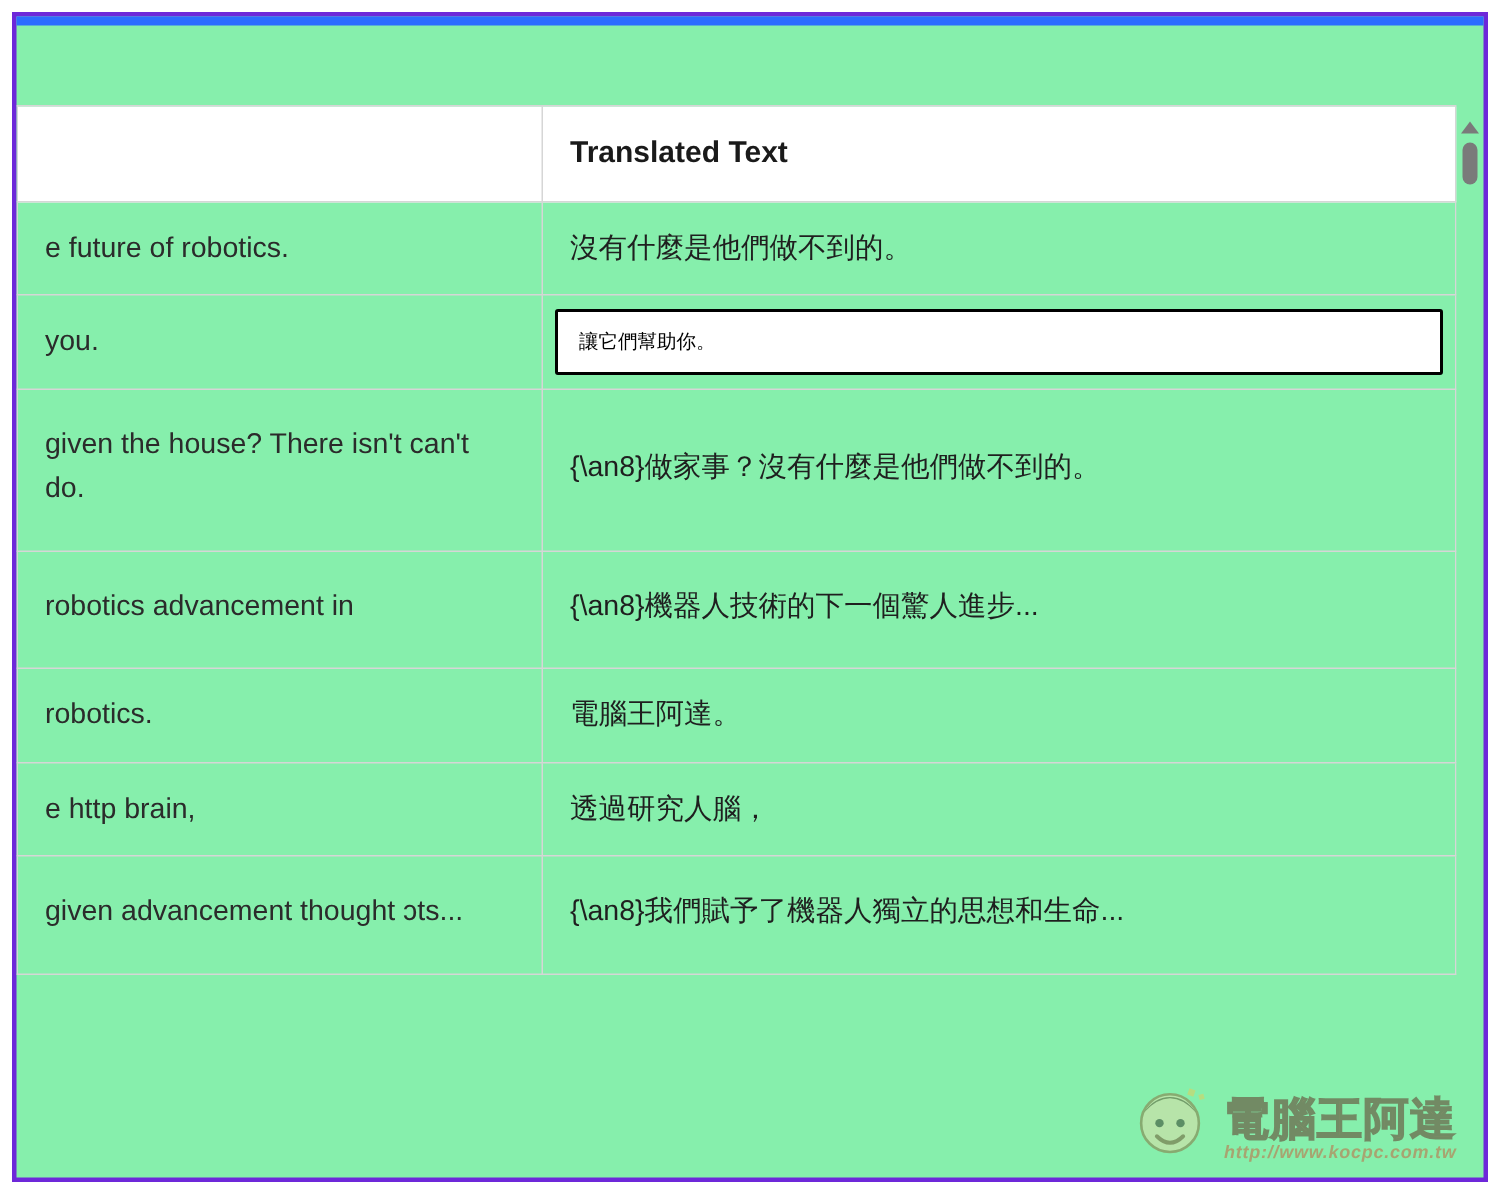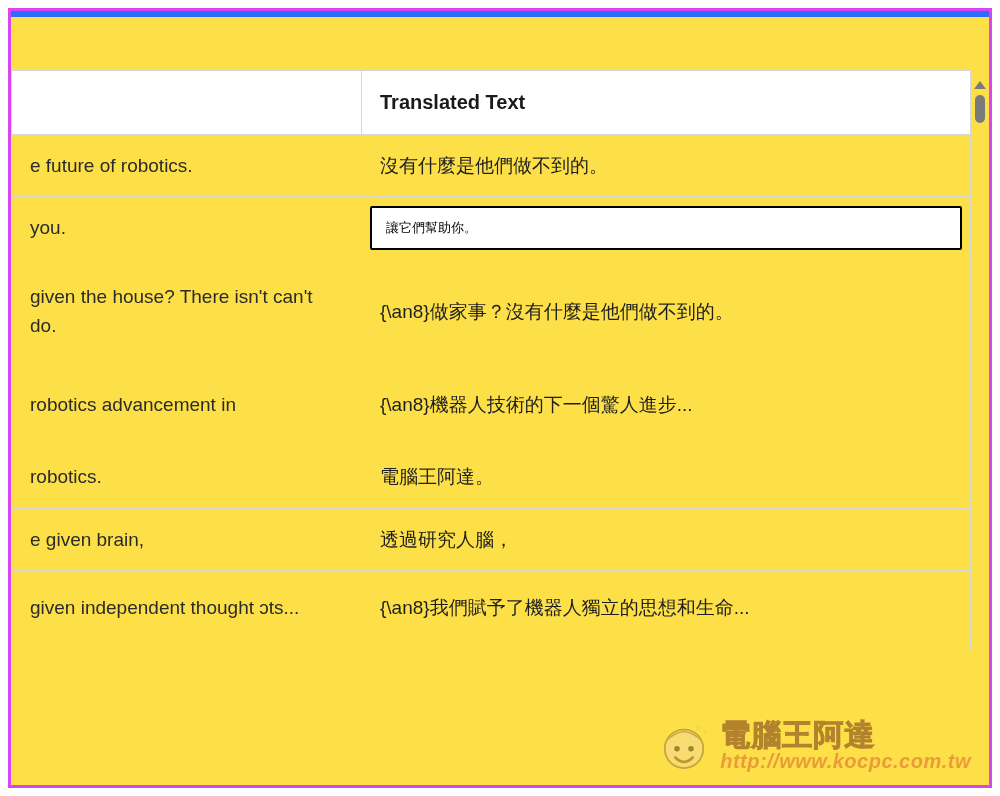--- a/index.html
+++ b/index.html
@@ -10,22 +10,22 @@
     height: 796px;
     overflow: hidden;
     position: relative;
   }
   .frame {
     position: absolute;
     top: 8px;
     left: 8px;
     right: 8px;
     bottom: 8px;
-    border: 3px solid #d946ef;
-    background: #fde047;
+    border: 3px solid #6d28d9;
+    background: #86efac;
   }
   .topbar {
     height: 6px;
     background: #2b6cff;
     width: 100%;
   }
   .content {
     position: absolute;
     top: 9px; 
     left: 0;
@@ -97,21 +97,21 @@
     margin: 6px auto 0;
   }
 
   
   .watermark {
     position: absolute;
     right: 18px;
     bottom: 10px;
     opacity: 0.45;
     display: flex;
-    align-items: flex-start;
+    align-items: flex-end;
     gap: 8px;
     pointer-events: none;
   }
   .wm-face {
     width: 56px; height: 56px;
   }
   .wm-text {
     display: flex;
     flex-direction: column;
     line-height: 1.05;
@@ -121,21 +121,21 @@
     font-weight: 900;
     font-size: 30px;
     letter-spacing: 1px;
     color: #8f1c18;
     -webkit-text-stroke: 1px #5a120f;
   }
   .wm-line2 {
     font-family: Arial, sans-serif;
     font-style: italic;
     font-weight: 700;
-    font-size: 20px;
+    font-size: 12px;
     color: #d14a2a;
     letter-spacing: 0.5px;
   }
 </style>
 </head>
 <body>
 
 <div class="frame">
   <div class="topbar"></div>
 
@@ -168,25 +168,25 @@
           </tr>
           <tr class="tall">
             <td class="left-col"> robotics advancement in</td>
             <td class="right-col">{\an8}機器人技術的下一個驚人進步...</td>
           </tr>
           <tr>
             <td class="left-col">robotics.</td>
             <td class="right-col">電腦王阿達。</td>
           </tr>
           <tr>
-            <td class="left-col">e given brain,</td>
+            <td class="left-col">e http brain,</td>
             <td class="right-col">透過研究人腦，</td>
           </tr>
           <tr class="tall">
-            <td class="left-col">given independent thought ɔts...</td>
+            <td class="left-col">given advancement thought ɔts...</td>
             <td class="right-col">{\an8}我們賦予了機器人獨立的思想和生命...</td>
           </tr>
         </tbody>
     </table>
   </div>
 
   <div class="scrollbar">
     <div class="scroll-up"></div>
     <div class="scroll-thumb"></div>
 

